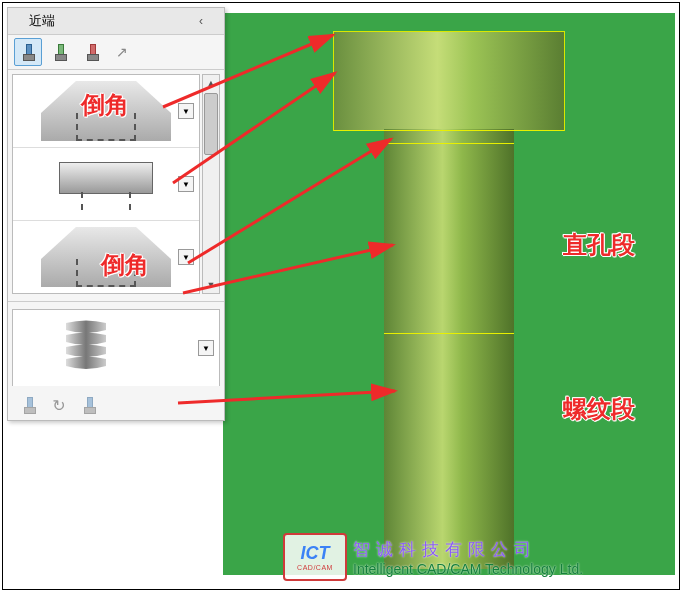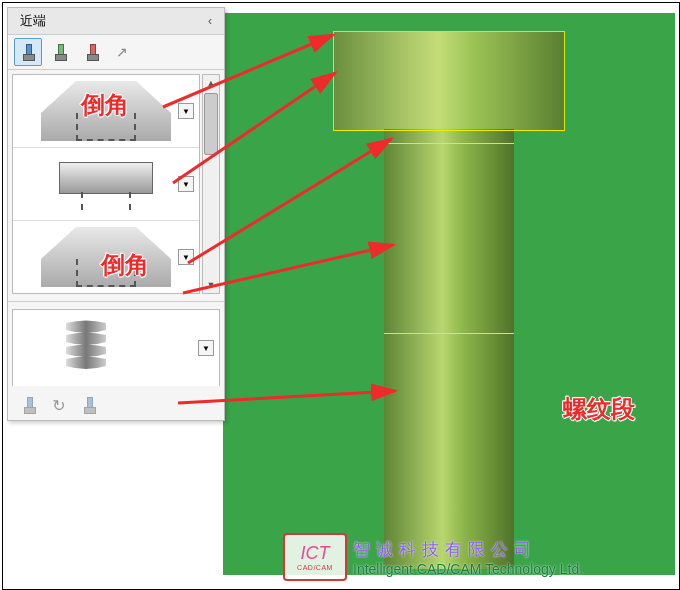--- a/index.html
+++ b/index.html
@@ -6,21 +6,21 @@
 .frame{position:absolute;left:2px;top:2px;width:676px;height:586px;border:1px solid #000}
 .viewport{position:absolute;left:220px;top:10px;right:4px;bottom:14px;background:#3aa548}
 .cyl{position:absolute;left:50%;transform:translateX(-50%)}
 .cyl-head{top:18px;width:230px;height:98px;background:linear-gradient(90deg,#6a8f3f,#c5dd78 45%,#9cc455 60%,#5a7e32);border:1px solid #d9e800}
 .cyl-body{top:116px;width:130px;height:440px;background:linear-gradient(90deg,#5e8536,#b9d66f 45%,#8fb84b 60%,#4f7229)}
 .hl{position:absolute;left:50%;transform:translateX(-50%);height:0;border-top:1px solid #e8f000}
 .hl1{top:117px;width:230px}
 .hl2{top:130px;width:130px}
 .hl3{top:320px;width:130px}
 .panel{position:absolute;left:4px;top:4px;width:216px;background:#f5f5f5;border:1px solid #bbb;box-shadow:2px 2px 4px rgba(0,0,0,.2)}
-.p-head{height:26px;background:#e8e8e8;border-bottom:1px solid #ccc;display:flex;align-items:center;padding:0 12px;font-size:13px;justify-content:space-between}
+.p-head{height:26px;background:#e8e8e8;border-bottom:1px solid #ccc;display:flex;align-items:center;padding:0 21px;font-size:13px;justify-content:space-between}
 .p-head .chev{font-size:12px;color:#555}
 .toolbar{height:34px;display:flex;align-items:center;padding:0 6px;gap:4px;border-bottom:1px solid #ccc}
 .tbtn{width:26px;height:26px;border:1px solid transparent;display:flex;align-items:center;justify-content:center;cursor:pointer;border-radius:2px}
 .tbtn.sel{border-color:#5a9fd4;background:#d4e8f7}
 .tico{width:14px;height:16px;position:relative}
 .tico:before{content:"";position:absolute;left:5px;top:0;width:4px;height:10px;background:#5a8fc0;border:1px solid #2a5f90}
 .tico:after{content:"";position:absolute;left:2px;top:10px;width:10px;height:5px;background:#888;border:1px solid #555}
 .tico.green:before{background:#7ab87a;border-color:#3a7a3a}
 .tico.red:before{background:#d06a6a;border-color:#a03a3a}
 .diag{width:16px;height:16px;color:#888;font-size:14px}
@@ -45,21 +45,21 @@
 .sep{height:1px;background:#ccc;margin:3px 0}
 .end-seg{padding:4px}
 .end-box{border:1px solid #bbb;background:#fff;height:76px;display:flex;align-items:center;justify-content:center}
 .drop{position:absolute;right:5px;top:50%;transform:translateY(-50%);width:14px;height:14px;border:1px solid #999;background:#f5f5f5;display:flex;align-items:center;justify-content:center;font-size:8px;cursor:pointer}
 .bot-tools{height:30px;display:flex;align-items:center;gap:8px;padding:0 10px}
 .bt{width:22px;height:22px;color:#999;display:flex;align-items:center;justify-content:center}
 .foot{height:26px;background:#e8e8e8;border-top:1px solid #ccc;display:flex;align-items:center;padding:0 6px;font-size:13px}
 .ann{position:absolute;font-size:24px;font-weight:bold;color:#ee2a2a;text-shadow:1px 0 #fff,-1px 0 #fff,0 1px #fff,0 -1px #fff,1px 1px #fff,-1px -1px #fff}
 .logo{position:absolute;left:280px;bottom:8px;display:flex;align-items:center;gap:6px}
 .logo-box{width:60px;height:44px;border:2px solid #d03a3a;border-radius:4px;display:flex;flex-direction:column;align-items:center;justify-content:center;background:rgba(255,255,255,.85)}
-.logo-box .t{color:#ec4899;font-weight:normal;font-size:18px;font-style:italic}
+.logo-box .t{color:#3b82f6;font-weight:bold;font-size:18px;font-style:italic}
 .logo-box .s{color:#d03a3a;font-size:7px;letter-spacing:.5px}
 .logo-text{display:flex;flex-direction:column}
 .logo-cn{font-size:17px;letter-spacing:6px;color:#8b5cf6;text-shadow:0 0 2px #fff}
 .logo-en{font-size:14px;color:#15803d;text-shadow:0 0 2px #fff}
 .arrow-svg{position:absolute;left:0;top:0;width:680px;height:590px;pointer-events:none}
 </style>
 </head>
 <body>
 
 <div class="frame">
@@ -154,20 +154,21 @@
       </defs>
     <line x1="160" y1="104" x2="330" y2="32" stroke="#ee2a2a" stroke-width="3" marker-end="url(#ah)"></line>
     <line x1="170" y1="180" x2="332" y2="70" stroke="#ee2a2a" stroke-width="3" marker-end="url(#ah)"></line>
     <line x1="185" y1="260" x2="388" y2="136" stroke="#ee2a2a" stroke-width="3" marker-end="url(#ah)"></line>
     <line x1="180" y1="290" x2="390" y2="242" stroke="#ee2a2a" stroke-width="3" marker-end="url(#ah)"></line>
     <line x1="175" y1="400" x2="392" y2="388" stroke="#ee2a2a" stroke-width="3" marker-end="url(#ah)"></line>
   </svg>
 
   <div class="ann" style="left:78px;top:86px">倒角</div>
   <div class="ann" style="left:98px;top:246px">倒角</div>
+  <div class="ann" style="left:560px;top:226px">直孔段</div>
   <div class="ann" style="left:560px;top:390px">螺纹段</div>
 
   <div class="logo">
     <div class="logo-box">
       <div class="t">ICT</div>
       <div class="s">CAD/CAM</div>
     </div>
     <div class="logo-text">
       <div class="logo-cn">智诚科技有限公司</div>
       <div class="logo-en">Intelligent CAD/CAM Technology Ltd.</div>

